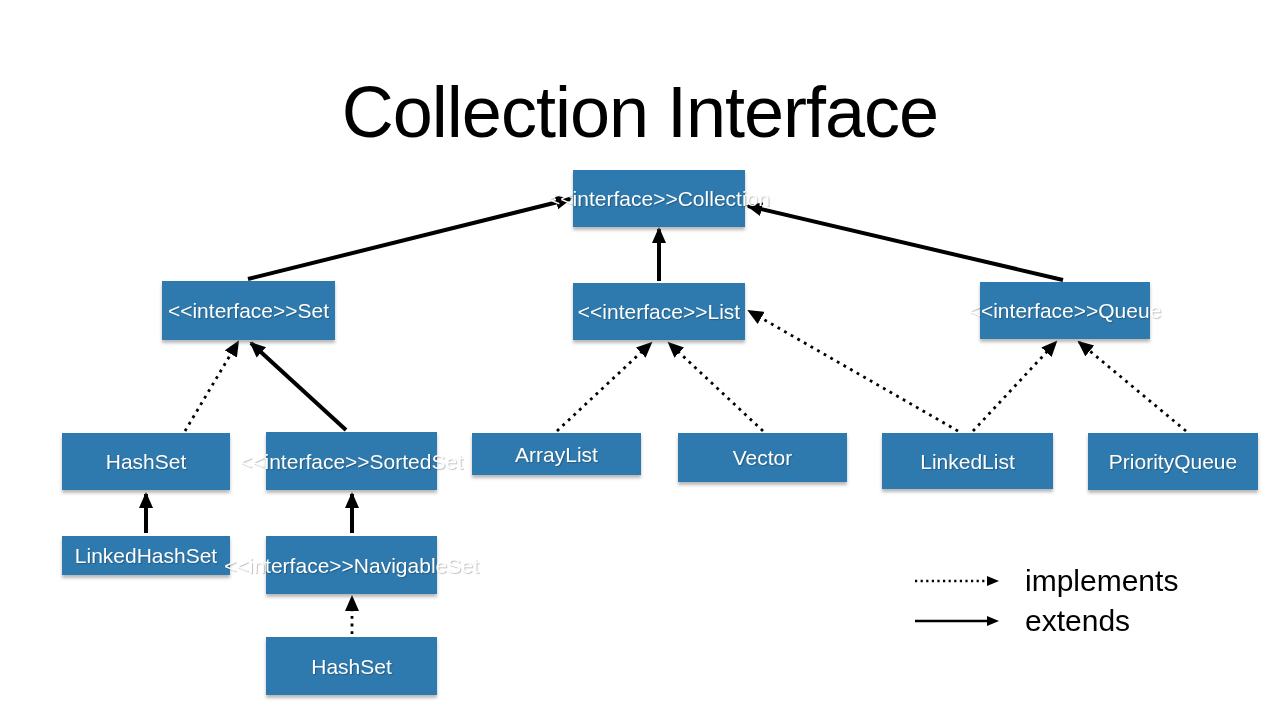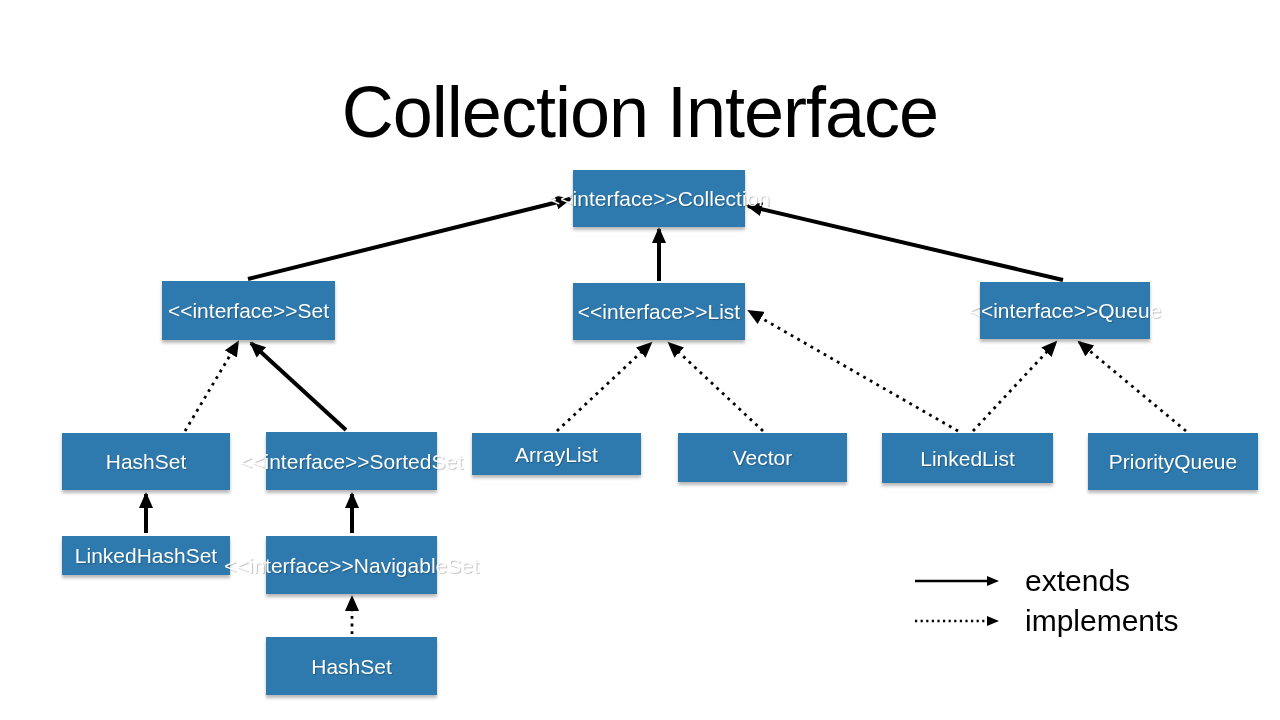--- a/index.html
+++ b/index.html
@@ -118,48 +118,48 @@
       <div class="node" style="left: 266px; top: 432px; width: 171px; height: 58px;">
         <span class="node-line">&lt;&lt;interface&gt;&gt;</span>
         <span class="node-line">SortedSet</span>
       </div>
       <div class="node" style="left: 472px; top: 433px; width: 169px; height: 42px;">
         <span class="node-line">ArrayList</span>
       </div>
       <div class="node" style="left: 678px; top: 433px; width: 169px; height: 49px;">
         <span class="node-line">Vector</span>
       </div>
-      <div class="node" style="left: 882px; top: 433px; width: 171px; height: 50px;">
+      <div class="node" style="left: 882px; top: 433px; width: 171px; height: 56px;">
         <span class="node-line">LinkedList</span>
       </div>
       <div class="node" style="left: 1088px; top: 433px; width: 170px; height: 57px;">
         <span class="node-line">PriorityQueue</span>
       </div>
       <div class="node" style="left: 62px; top: 536px; width: 168px; height: 39px;">
         <span class="node-line">LinkedHashSet</span>
       </div>
       <div class="node" style="left: 266px; top: 536px; width: 171px; height: 58px;">
         <span class="node-line">&lt;&lt;interface&gt;&gt;</span>
         <span class="node-line">NavigableSet</span>
       </div>
       <div class="node" style="left: 266px; top: 637px; width: 171px; height: 58px;">
         <span class="node-line">HashSet</span>
       </div>
     </div>
 
   <div class="legend">
     <div class="legend-row">
       <svg class="legend-arrow" width="88" height="14" viewBox="0 0 88 14">
+        <line class="lg-line dotted" x1="2" y1="7" x2="74" y2="7"></line>
+        <path d="M74,2 L86,7 L74,12 Z" fill="#000000"></path>
+      </svg>
+      <span class="legend-label">implements</span>
+    </div>
+    <div class="legend-row">
+      <svg class="legend-arrow" width="88" height="14" viewBox="0 0 88 14">
         <line class="lg-line" x1="2" y1="7" x2="74" y2="7"></line>
         <path d="M74,2 L86,7 L74,12 Z" fill="#000000"></path>
       </svg>
       <span class="legend-label">extends</span>
-    </div>
-    <div class="legend-row">
-      <svg class="legend-arrow" width="88" height="14" viewBox="0 0 88 14">
-        <line class="lg-line dotted" x1="2" y1="7" x2="74" y2="7"></line>
-        <path d="M74,2 L86,7 L74,12 Z" fill="#000000"></path>
-      </svg>
-      <span class="legend-label">implements</span>
     </div>
   </div>
 
 </div>
 
 </body></html>

